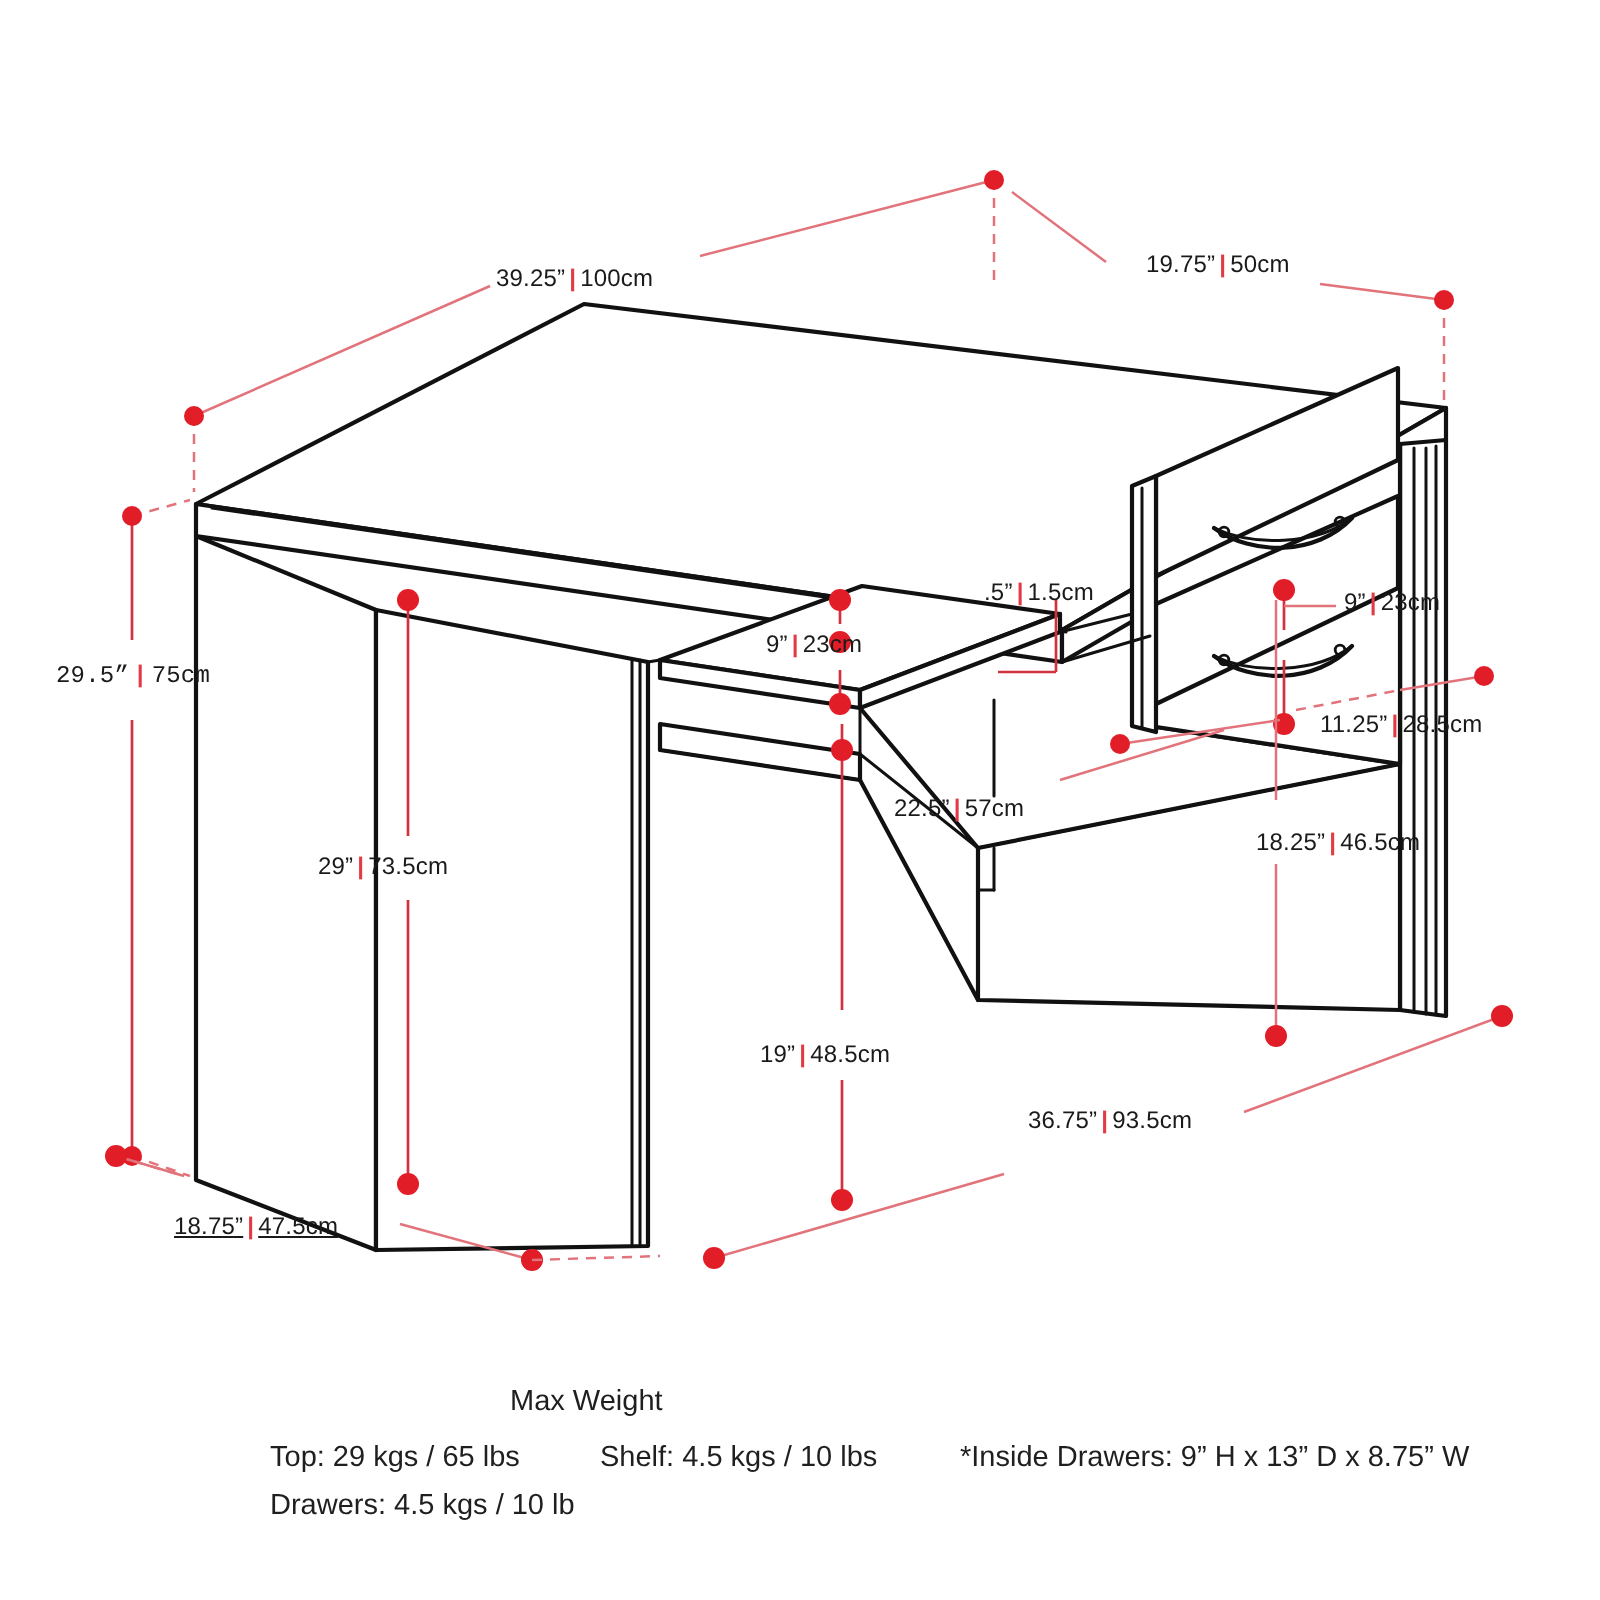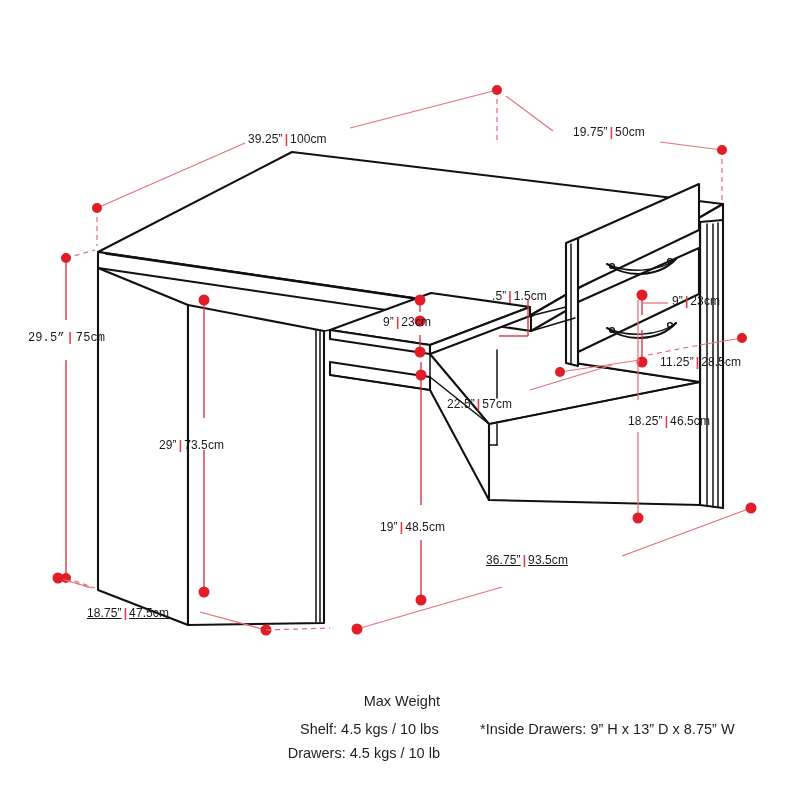--- a/index.html
+++ b/index.html
@@ -43,21 +43,21 @@
     padding: 0 2px;
   }
   .spec-line {
     position: absolute;
     font-family: "Liberation Sans", sans-serif;
     font-size: 14.5px;
     color: #1f1f1f;
     white-space: nowrap;
     line-height: 1;
   }
-  .spec-right { text-align: right; }
+  .spec-right { text-align: left; }
 </style>
 </head>
 <body>
 
 <div id="stage">
 
   <svg id="drawing" viewBox="0 0 800 800" xmlns="http://www.w3.org/2000/svg">
 
     <defs>
       <style>
@@ -262,21 +262,21 @@
   </div>
 
   <div class="dim-label" style="left:573px; top:126px;">
     <span>19.75”</span><span class="sep">|</span><span>50cm</span>
   </div>
 
   <div class="dim-label" style="left:28px; top:332px;font-family:Liberation Mono, monospace;">
     <span>29.5”</span><span class="sep">|</span><span>75cm</span>
   </div>
 
-  <div class="dim-label" style="left:159px; top:439px;">
+  <div class="dim-label" style="left:159px; top:427px;">
     <span>29”</span><span class="sep">|</span><span>73.5cm</span>
   </div>
 
   <div class="dim-label" style="left:383px; top:316px;">
     <span>9”</span><span class="sep">|</span><span>23cm</span>
   </div>
 
   <div class="dim-label" style="left:492px; top:290px;">
     <span>.5”</span><span class="sep">|</span><span>1.5cm</span>
   </div>
@@ -294,30 +294,31 @@
   </div>
 
   <div class="dim-label" style="left:584px; top:415px;margin-left:44px;">
     <span>18.25”</span><span class="sep">|</span><span>46.5cm</span>
   </div>
 
   <div class="dim-label" style="left:380px; top:521px;text-align:right;">
     <span>19”</span><span class="sep">|</span><span>48.5cm</span>
   </div>
 
-  <div class="dim-label" style="left:486px; top:554px;text-decoration:underline;">
+  <div class="dim-label" style="left:514px; top:554px;">
     <span>36.75”</span><span class="sep">|</span><span>93.5cm</span>
   </div>
 
   <div class="dim-label" style="left:87px; top:607px;text-decoration:underline;">
     <span>18.75”</span><span class="sep">|</span><span>47.5cm</span>
   </div>
 
   <div class="spec-line spec-right" style="left:255px; top:694px; width:185px;">Max Weight</div>
 
+  <div class="spec-line spec-right" style="left:135px; top:722px; width:305px;">Top: 29 kgs / 65 lbs</div>
 
   <div class="spec-line" style="left:300px; top:722px;text-align:center;">Shelf: 4.5 kgs / 10 lbs</div>
 
   <div class="spec-line spec-right" style="left:135px; top:746px; width:305px;">Drawers: 4.5 kgs / 10 lb</div>
 
 
   <div class="spec-line" style="left:480px; top:722px;">*Inside Drawers: 9” H x 13” D x 8.75” W</div>
 
 
 </div>

